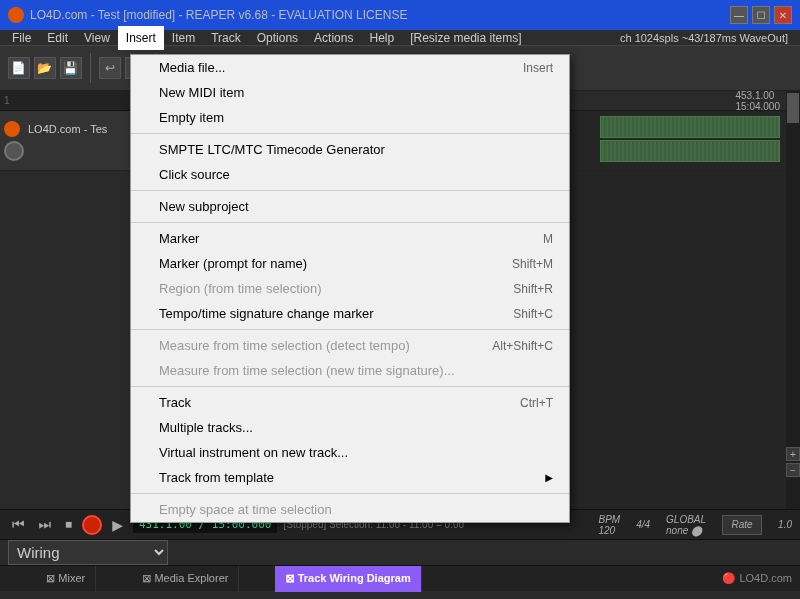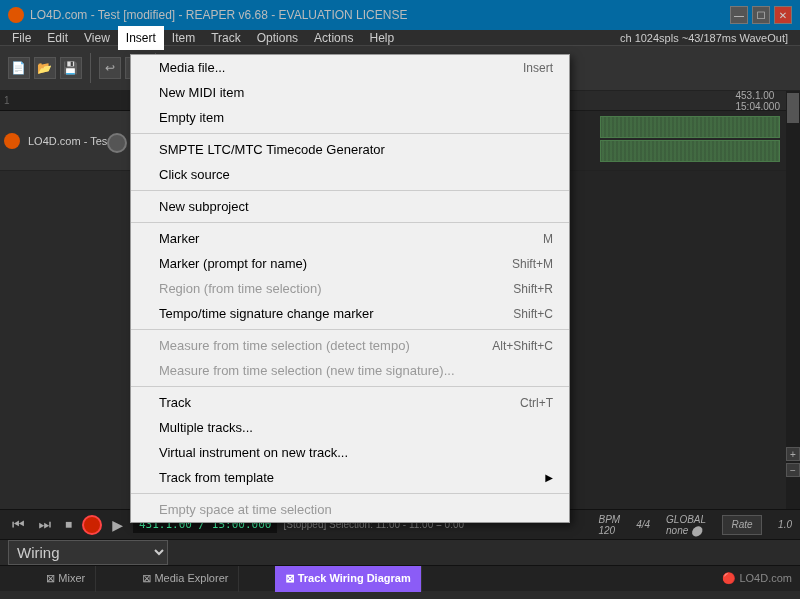--- a/index.html
+++ b/index.html
@@ -9,21 +9,21 @@
       background: #2b2b2b;
       font-family: 'Segoe UI', Tahoma, Geneva, Verdana, sans-serif;
       font-size: 12px;
       color: #ccc;
       overflow: hidden;
       position: relative;
     }
 
     
     .title-bar {
-      background: #0369a1;
+      background: #1d4ed8;
       height: 30px;
       display: flex;
       align-items: center;
       justify-content: space-between;
       padding: 0 8px;
       color: #bbb;
       font-size: 12px;
     }
     .title-bar-left {
       display: flex;
@@ -308,20 +308,21 @@
 <div class="menu-bar">
   <span class="menu-item">File</span>
   <span class="menu-item">Edit</span>
   <span class="menu-item">View</span>
   <span class="menu-item active">Insert</span>
   <span class="menu-item">Item</span>
   <span class="menu-item">Track</span>
   <span class="menu-item">Options</span>
   <span class="menu-item">Actions</span>
   <span class="menu-item">Help</span>
+  <span class="menu-item">[Resize media items]</span>
   <span class="menu-bar-right">ch 1024spls ~43/187ms WaveOut]</span>
 </div>
 
 <div class="toolbar">
   <div style="display:flex;gap:4px;align-items:center;">
     <div style="width:22px;height:22px;background:#444;border:1px solid #555;display:flex;align-items:center;justify-content:center;color:#aaa;font-size:12px;">📄</div>
     <div style="width:22px;height:22px;background:#444;border:1px solid #555;display:flex;align-items:center;justify-content:center;color:#aaa;font-size:12px;">📂</div>
     <div style="width:22px;height:22px;background:#444;border:1px solid #555;display:flex;align-items:center;justify-content:center;color:#aaa;font-size:12px;">💾</div>
     <div style="width:1px;height:30px;background:#555;margin:0 4px;"></div>
     <div style="width:22px;height:22px;background:#444;border:1px solid #555;display:flex;align-items:center;justify-content:center;color:#aaa;">↩</div>
@@ -331,21 +332,21 @@
   </div>
 </div>
 
 <div class="main-area">
 
   <div class="track-panel">
     <div style="height:20px;background:#222;border-bottom:1px solid #111;display:flex;align-items:center;padding-left:4px;font-size:10px;color:#666;">
       <span>1</span>
     </div>
     <div class="track-item">
-      <div style="display:flex;flex-direction:row;width:100%;">
+      <div style="display:flex;flex-direction:column;width:100%;">
         <div style="display:flex;align-items:center;gap:4px;">
           <div class="track-record-btn"></div>
           <span style="font-size:11px;color:#ccc;">LO4D.com - Tes</span>
         </div>
         <div style="display:flex;align-items:center;gap:4px;margin-top:4px;">
           <div style="width:20px;height:20px;background:#555;border-radius:50%;border:2px solid #777;display:flex;align-items:center;justify-content:center;"></div>
         </div>
       </div>
     </div>
   </div>

